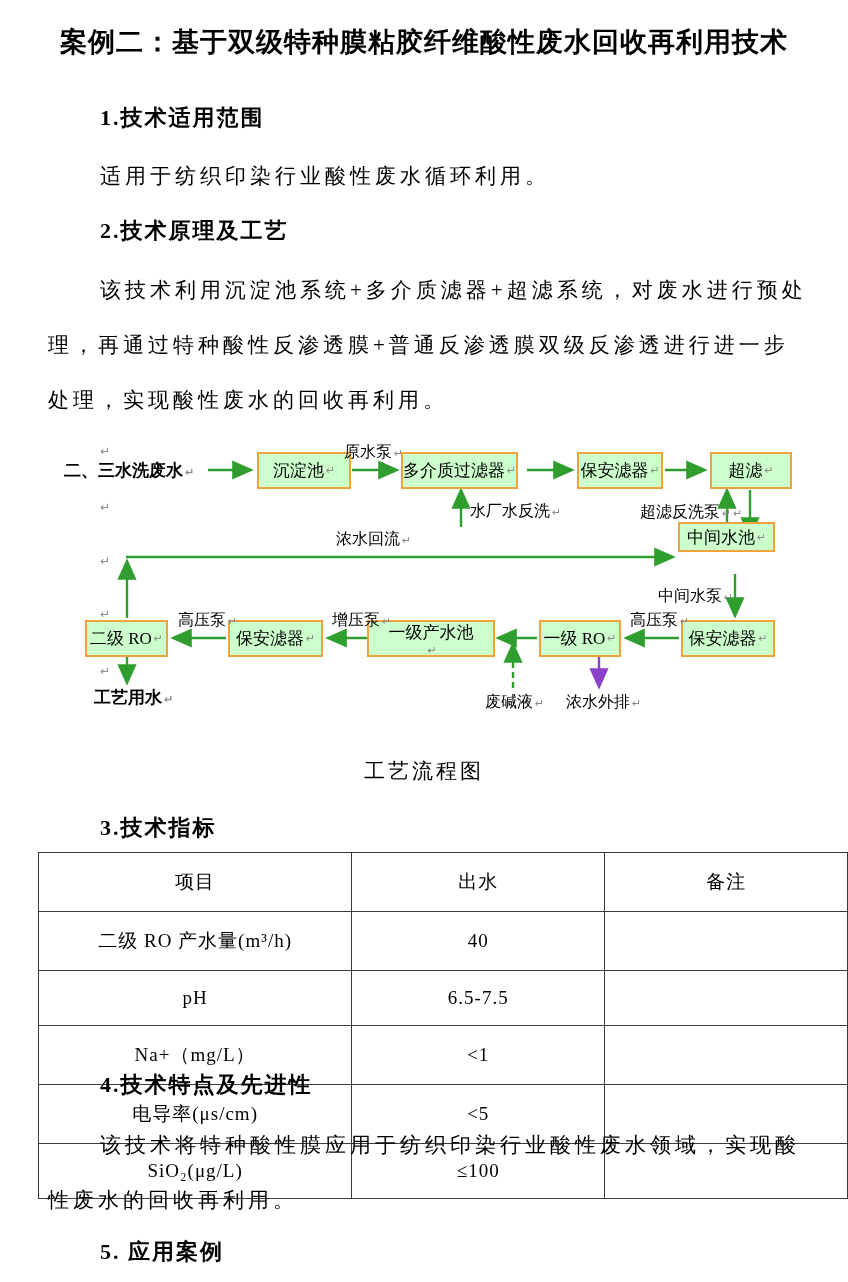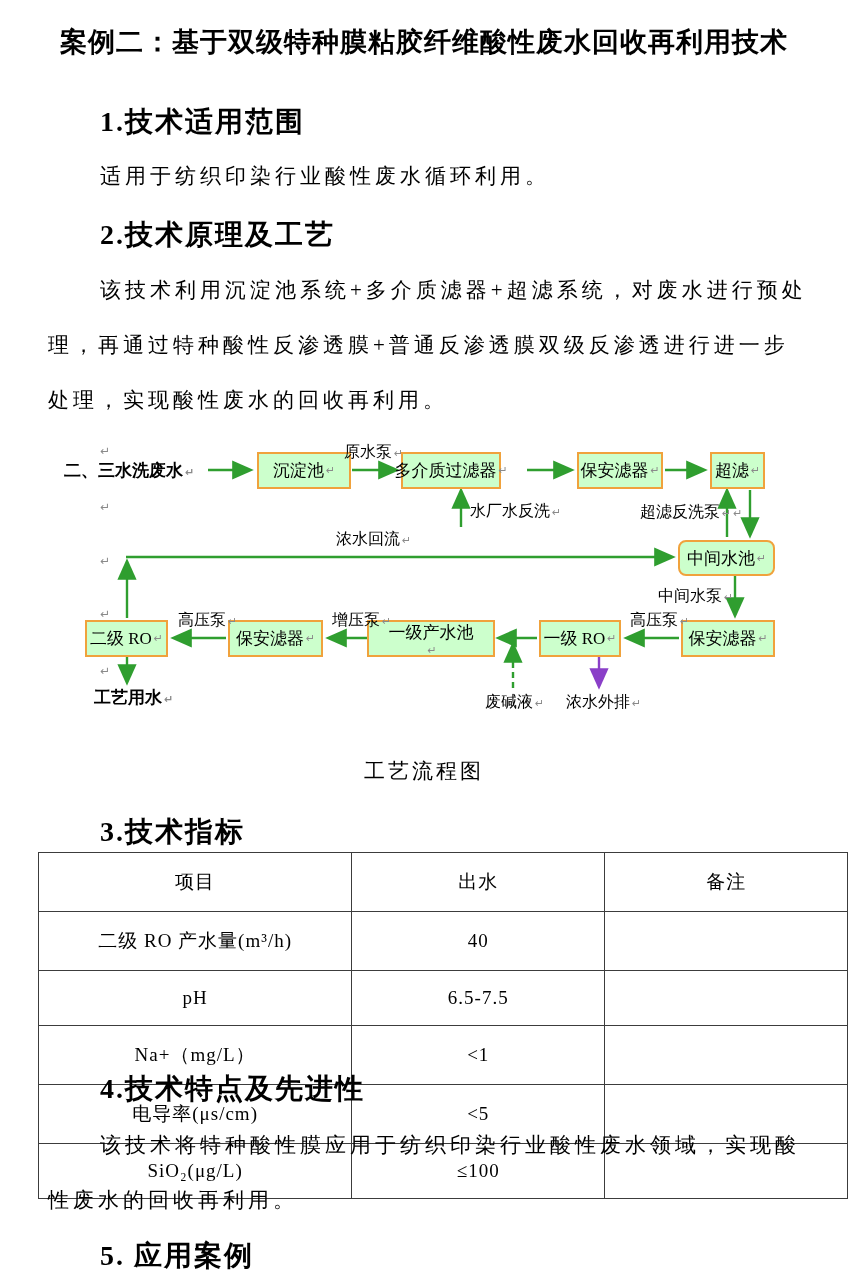--- a/index.html
+++ b/index.html
@@ -1,21 +1,21 @@
 <!DOCTYPE html>
 <html><head>
 <meta charset="utf-8">
 <style>
   html,body{margin:0;padding:0;background:#fff;}
   #page{position:relative;width:848px;height:1282px;background:#ffffff;overflow:hidden;
         font-family:"Liberation Serif", serif;color:#000;}
   .abs{position:absolute;}
   .title{width:848px;text-align:center;font-family:"Liberation Sans", sans-serif;
          font-weight:bold;font-size:27px;letter-spacing:1px;}
-  .hd{font-weight:bold;font-size:28px;letter-spacing:2px;}
+  .hd{font-weight:bold;font-size:22px;letter-spacing:2px;}
   .body-line{font-size:21px;letter-spacing:4px;white-space:nowrap;}
   .caption{width:848px;text-align:center;font-size:21px;letter-spacing:3px;}
   
   #diagram{left:0;top:430px;width:848px;height:300px;}
   .dbox{position:absolute;background:#ccffcc;border:2px solid #f0a23c;
         display:flex;align-items:center;justify-content:center;
         font-size:17px;white-space:nowrap;box-sizing:border-box;}
   .dlabel{position:absolute;font-size:16px;white-space:nowrap;}
   .dbold{font-weight:bold;font-size:17px;}
   .ret{color:#8a8a8a;font-size:11px;margin-left:2px;font-family:"DejaVu Sans", sans-serif;}
@@ -78,34 +78,34 @@
       <span>二、三水洗废水</span><span class="ret">↵</span>
     </div>
     <div class="dlabel dbold" style="left:94px;top:256px;">
       <span>工艺用水</span><span class="ret">↵</span>
     </div>
 
     <div class="dbox" style="left:257px;top:22px;width:94px;height:37px;">
       <span>沉淀池</span>
         <span class="ret">↵</span>
     </div>
-    <div class="dbox" style="left:401px;top:22px;width:100px;height:37px;">
+    <div class="dbox" style="left:401px;top:22px;width:117px;height:37px;">
       <span>多介质过滤器</span>
         <span class="ret">↵</span>
     </div>
     <div class="dbox" style="left:577px;top:22px;width:86px;height:37px;">
       <span>保安滤器</span>
         <span class="ret">↵</span>
     </div>
-    <div class="dbox" style="left:710px;top:22px;width:55px;height:37px;">
+    <div class="dbox" style="left:710px;top:22px;width:82px;height:37px;">
       <span>超滤</span>
         <span class="ret">↵</span>
     </div>
 
-    <div class="dbox" style="left:678px;top:110px;width:97px;height:36px;border-radius:8px;">
+    <div class="dbox" style="left:678px;top:92px;width:97px;height:30px;">
       <span>中间水池</span>
         <span class="ret">↵</span>
     </div>
 
     <div class="dbox" style="left:681px;top:190px;width:94px;height:37px;">
       <span>保安滤器</span>
         <span class="ret">↵</span>
     </div>
     <div class="dbox" style="left:539px;top:190px;width:82px;height:37px;">
       <span>一级 RO</span>

